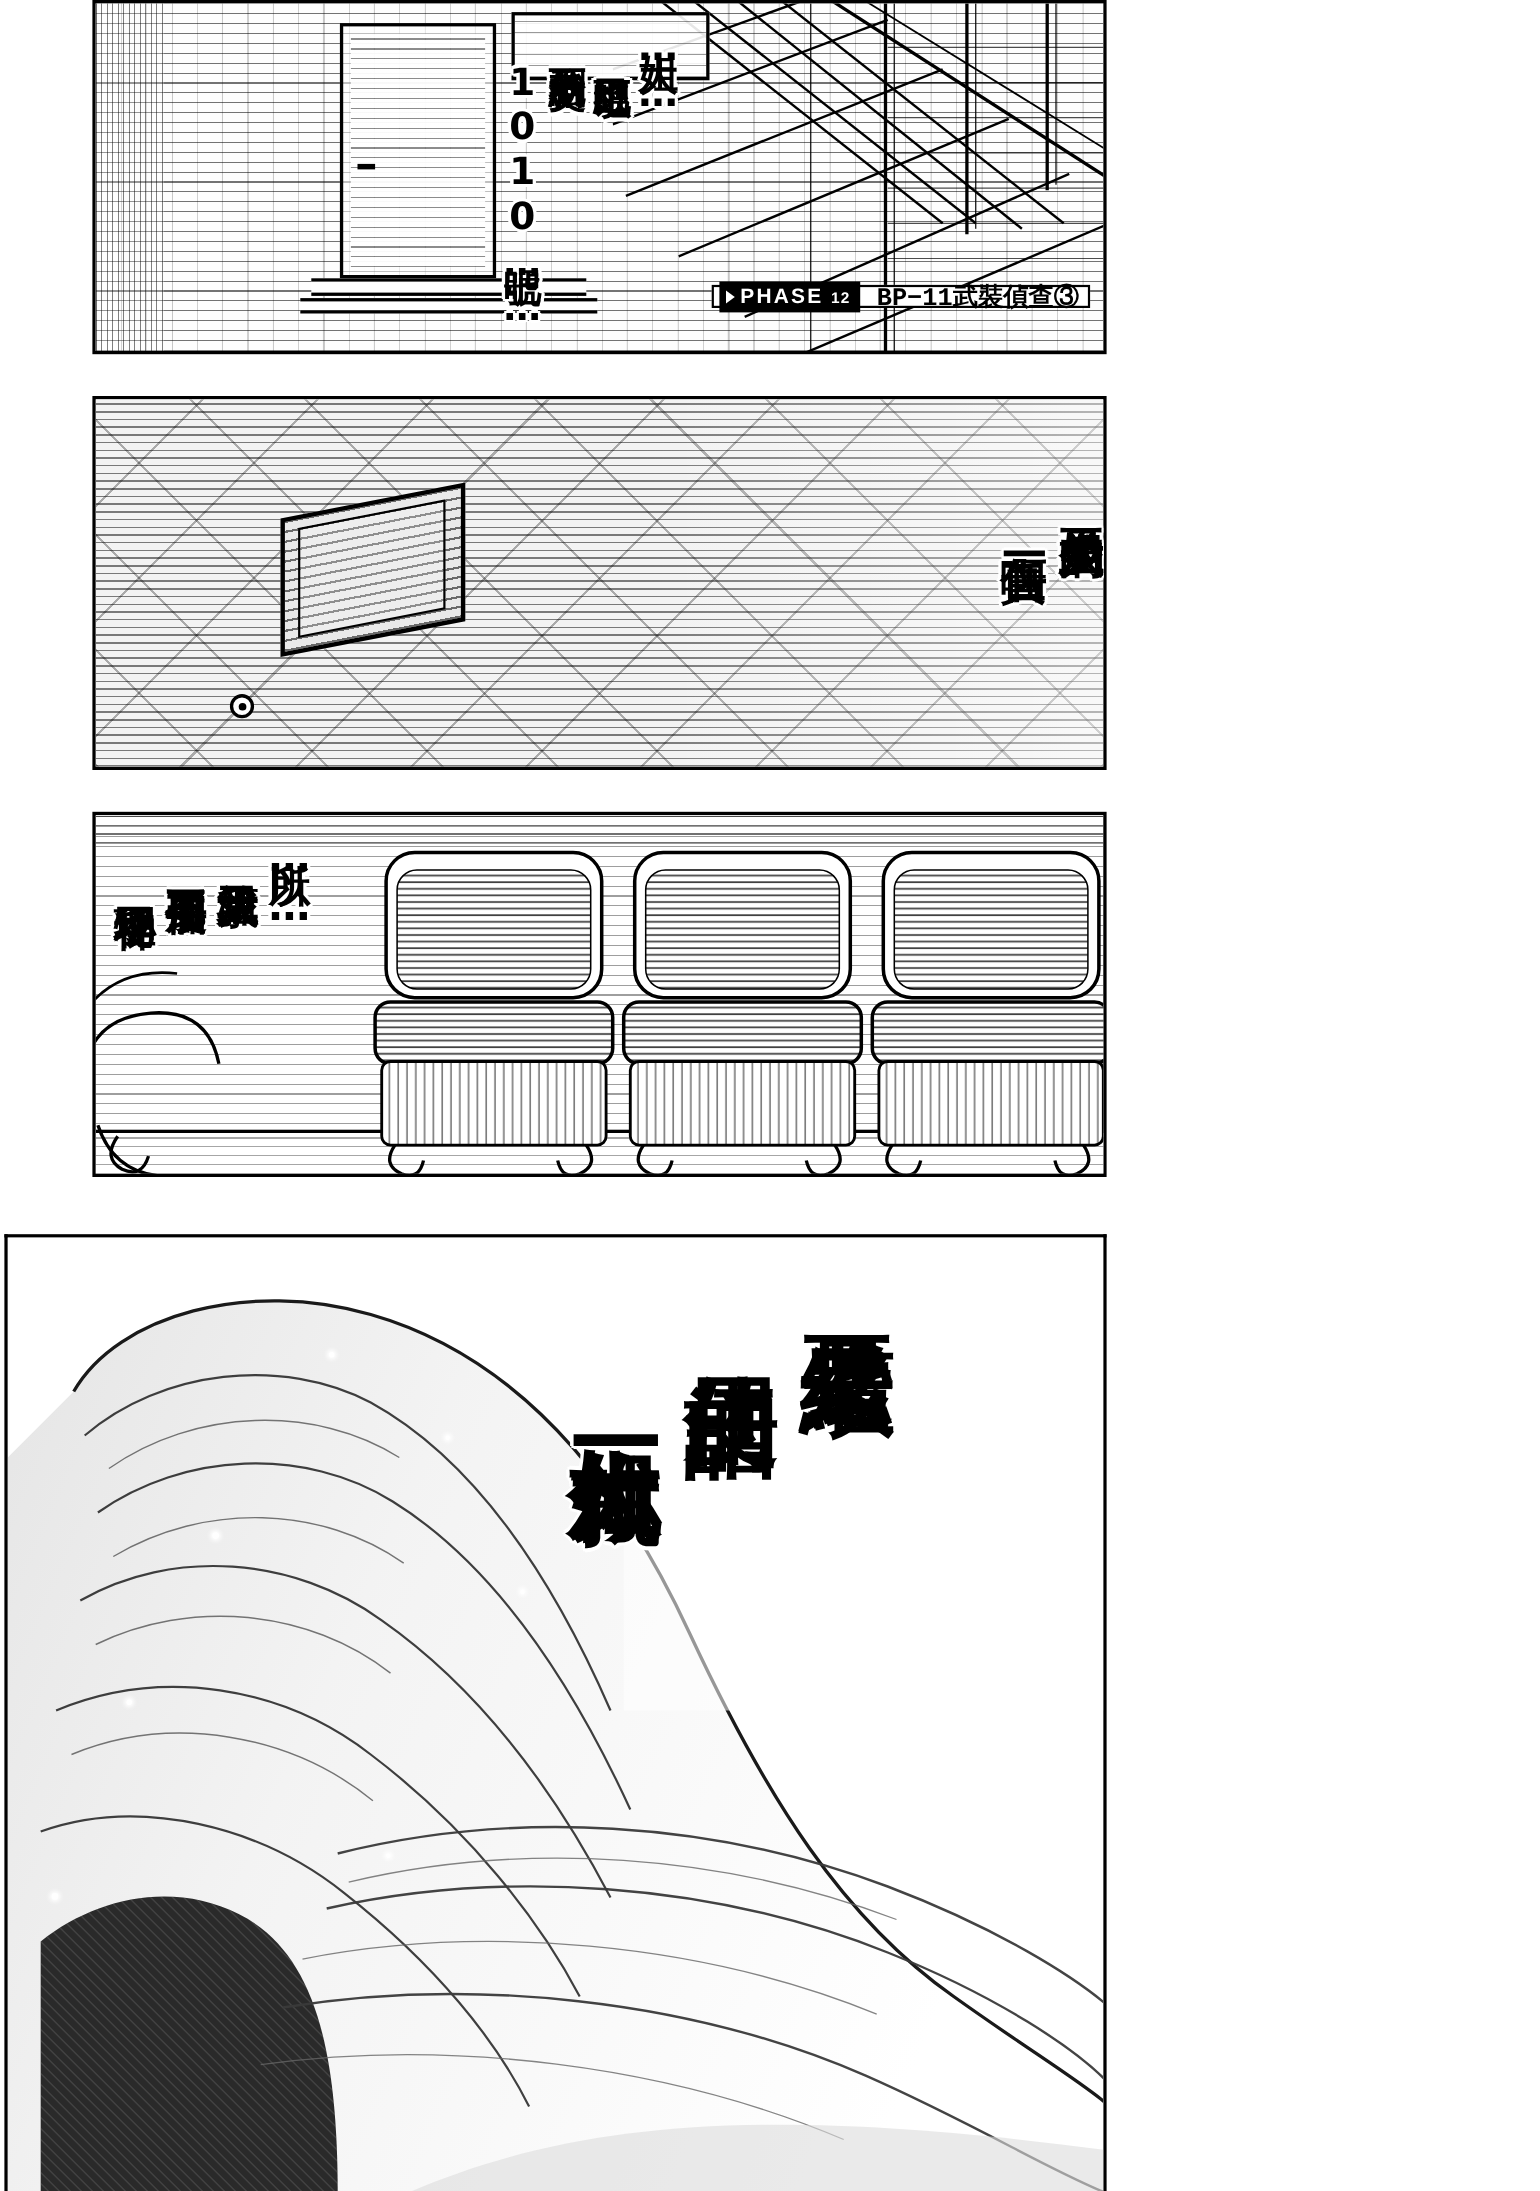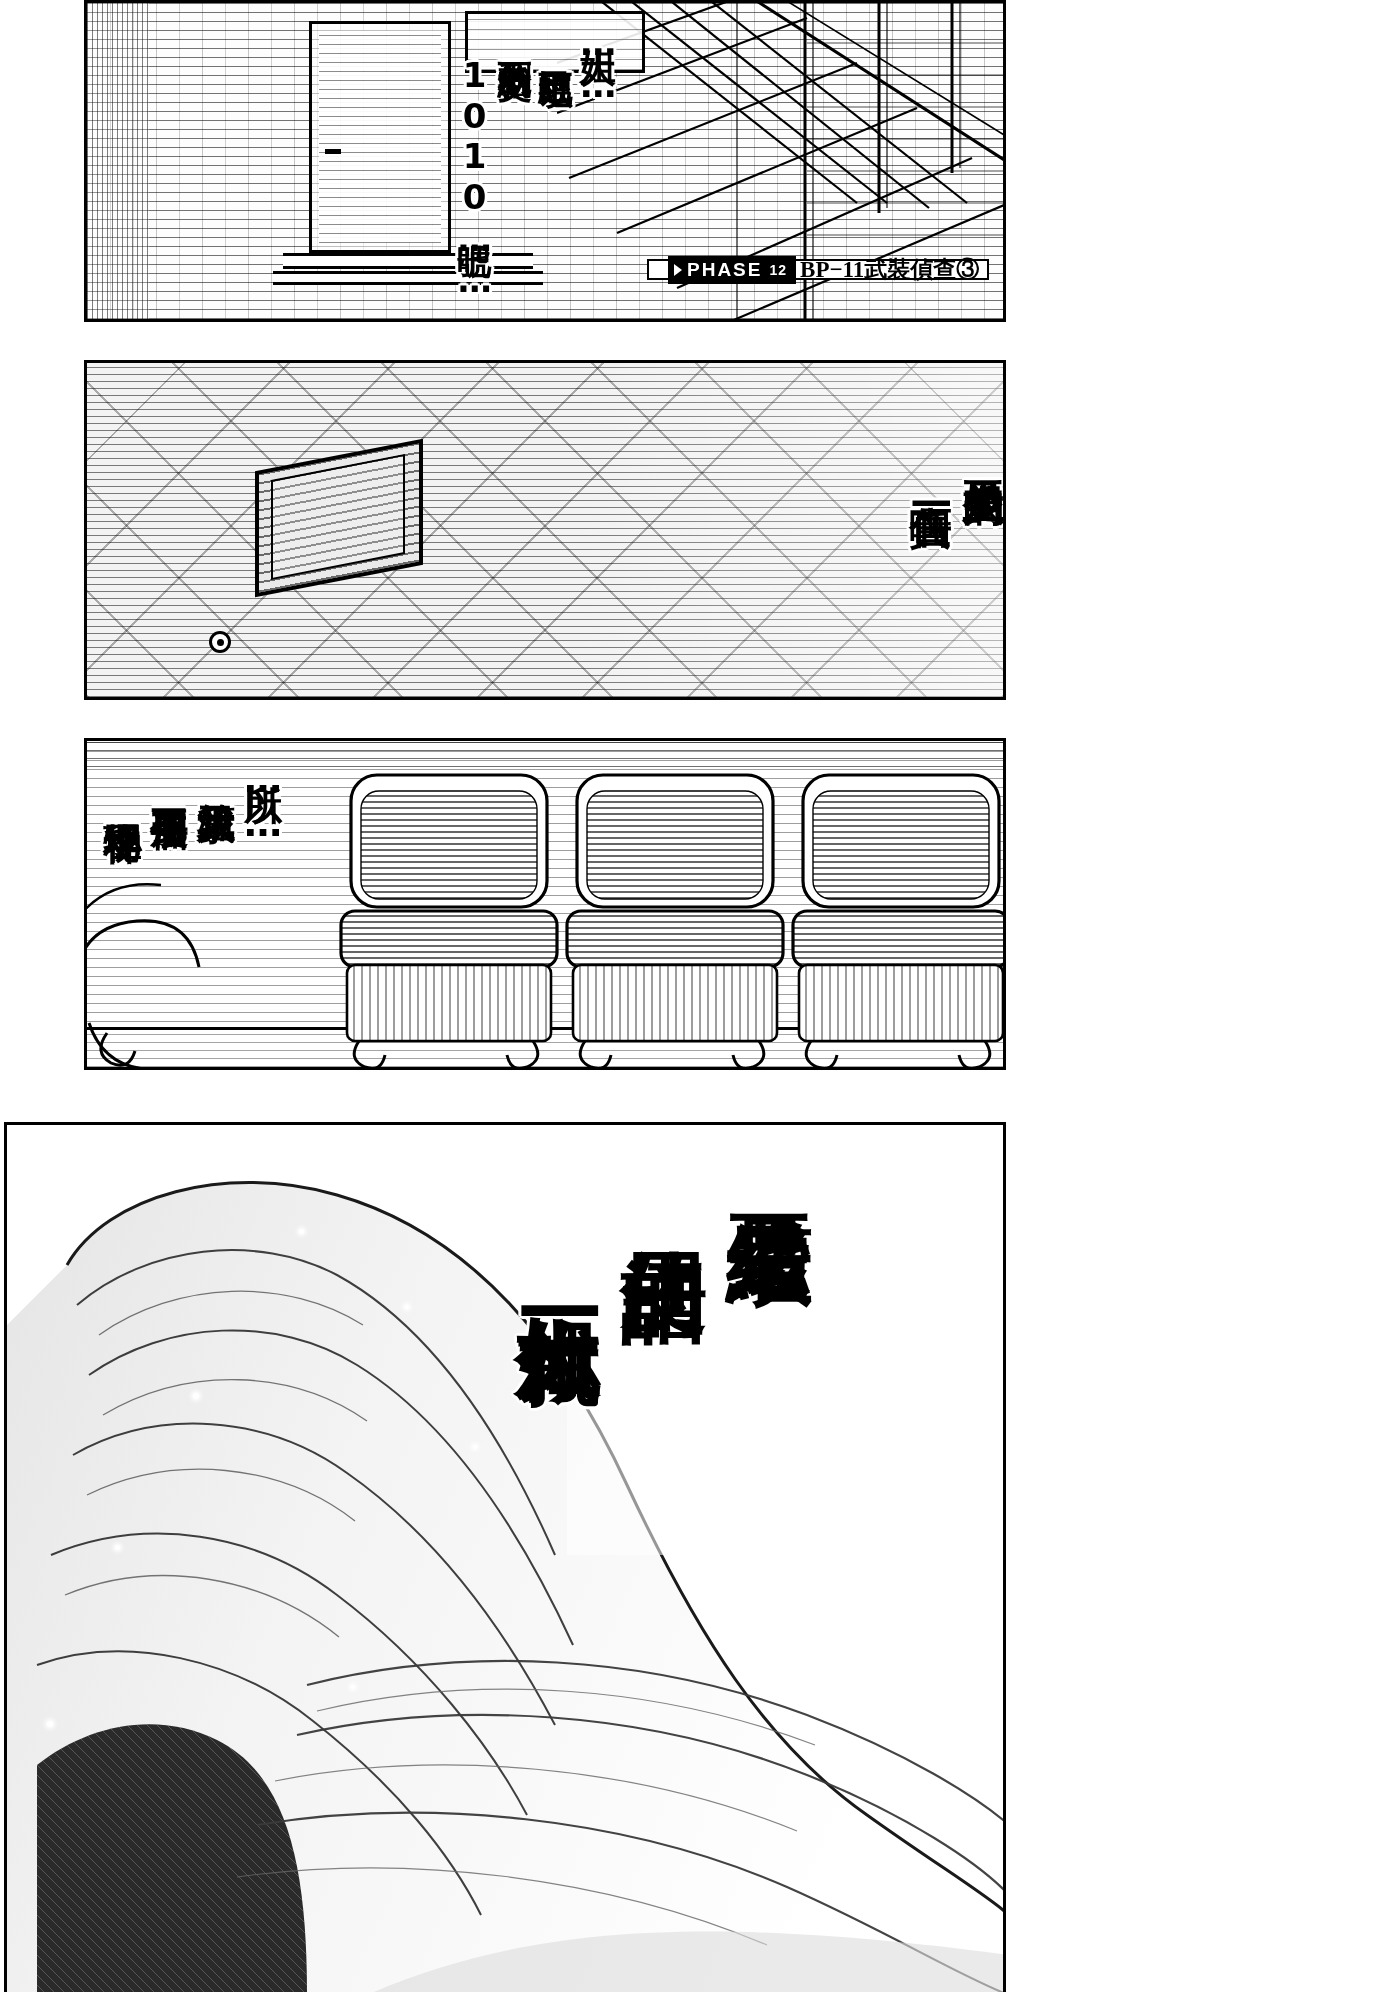--- a/index.html
+++ b/index.html
@@ -110,21 +110,21 @@
        3px 0 0 #fff, -3px 0 0 #fff, 0 3px 0 #fff, 0 -3px 0 #fff;
   }
 
   
   .phase-banner {
     position: absolute;
     display: flex;
     align-items: center;
     background: #ffffff;
     border: 2px solid #000;
-    padding: 4px 8px 4px 19px;
+    padding: 4px 8px 4px 5px;
     height: 21px;
   }
   .phase-tag {
     display: flex;
     align-items: center;
     background: #000;
     color: #fff;
     height: 28px;
     padding: 0 9px 0 6px;
     font-weight: 700;
@@ -141,24 +141,24 @@
   }
   .phase-num {
     margin-left: 7px;
     font-size: 14px;
     letter-spacing: 1px;
   }
   .phase-title {
     color: #000;
     font-weight: 700;
     font-size: 23px;
-    margin-left: 4px;
+    margin-left: 15px;
     letter-spacing: 0;
     white-space: nowrap;
-    font-family: Liberation Serif, serif;
+    font-family: Liberation Mono, monospace;
   }
 
   
   .stair-shape { position: absolute; }
   .doorframe {
     position: absolute;
     border: 3px solid #000;
     background: rgba(255,255,255,0.55);
   }
 

